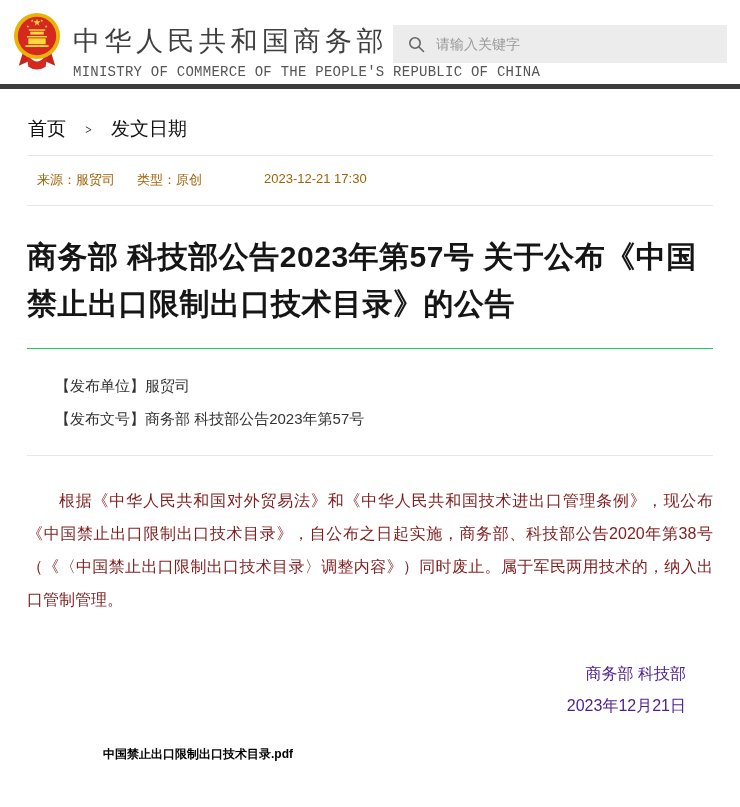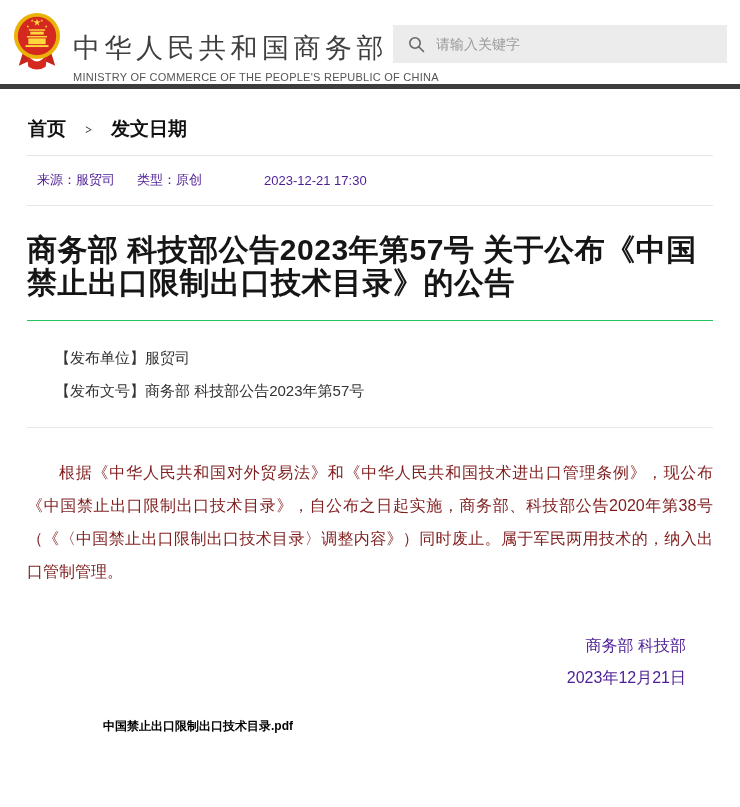--- a/index.html
+++ b/index.html
@@ -4,40 +4,40 @@
 <style>
   * { margin:0; padding:0; box-sizing:border-box; }
   html,body { background:#fff; }
   body {
     width:740px; height:807px; position:relative; overflow:hidden;
     font-family:"Liberation Sans","DejaVu Sans",sans-serif; color:#333;
   }
   
   .header { position:relative; height:84px; background:#fff; }
   .emblem { position:absolute; left:13px; top:12px; width:48px; height:60px; }
-  .brand { position:absolute; left:73px; top:30px; }
+  .brand { position:absolute; left:73px; top:23px;font-family:Liberation Mono, monospace; }
   .brand-cn { font-size:27px; color:#3f3f3f; letter-spacing:4.5px; font-weight:500; white-space:nowrap; }
-  .brand-en { font-size:11px; color:#555; margin-top:5px; letter-spacing:0.25px; white-space:nowrap; }
+  .brand-en { font-size:14px; color:#555; margin-top:5px; letter-spacing:0.25px; white-space:nowrap; }
   .search { position:absolute; left:393px; right:13px; top:25px; height:38px; background:#ececec;
             display:flex; align-items:center; padding-left:15px; }
   .search svg { flex:0 0 auto; }
   .search input { border:none; background:transparent; outline:none; font-size:14px; color:#333;
                   margin-left:11px; width:240px; font-family:inherit; }
   .search input::placeholder { color:#999; }
   .navbar { height:5px; background:#3d3d3d; }
   
   .content { padding:0 27px; }
   .breadcrumb { padding:27px 0 13px 1px; display:flex; align-items:center; }
-  .crumb { font-size:19px; font-weight:bold; color:#111; text-decoration:none; }
+  .crumb { font-size:19px; font-weight:normal; color:#111; text-decoration:none; }
   .crumb-sep { font-size:15px; font-weight:400; color:#333; margin:0 15px; transform:scaleX(.75); display:inline-block; }
   .divider { border-top:1px solid #e6e6e6; }
-  .meta { padding:15px 0 16px 10px; font-size:13px; color:#4c1d95; display:flex; align-items:center; }
+  .meta { padding:15px 0 16px 10px; font-size:13px; color:#a16207; display:flex; align-items:flex-start; }
   .meta .m-type { margin-left:22px; }
   .meta .m-date { margin-left:62px; }
-  .article-title { margin-top:27px; font-size:30px; line-height:33px; font-weight:bold; color:#151515; letter-spacing:0.5px; }
+  .article-title { margin-top:27px; font-size:30px; line-height:47px; font-weight:bold; color:#151515; letter-spacing:0.5px; }
   .info-box { margin-top:21px; border-top:1px solid #22c55e; border-bottom:1px solid #e8e8e8;
               padding:20px 0 20px 28px; font-size:15px; line-height:33px; color:#333; }
   .body-para { margin-top:28px; font-size:16px; line-height:33px; color:#7f1d1d; text-indent:2em; text-align:justify; }
   .signature { margin-top:42px; text-align:right; padding-right:27px; font-size:16px; line-height:32px; color:#4c1d95; }
   .attachment { margin-top:22px; padding-left:28px; }
   .attachment a { font-size:12px; font-weight:bold; color:#000; text-decoration:none;margin-left:48px; }
 </style>
 </head>
 <body>
 

